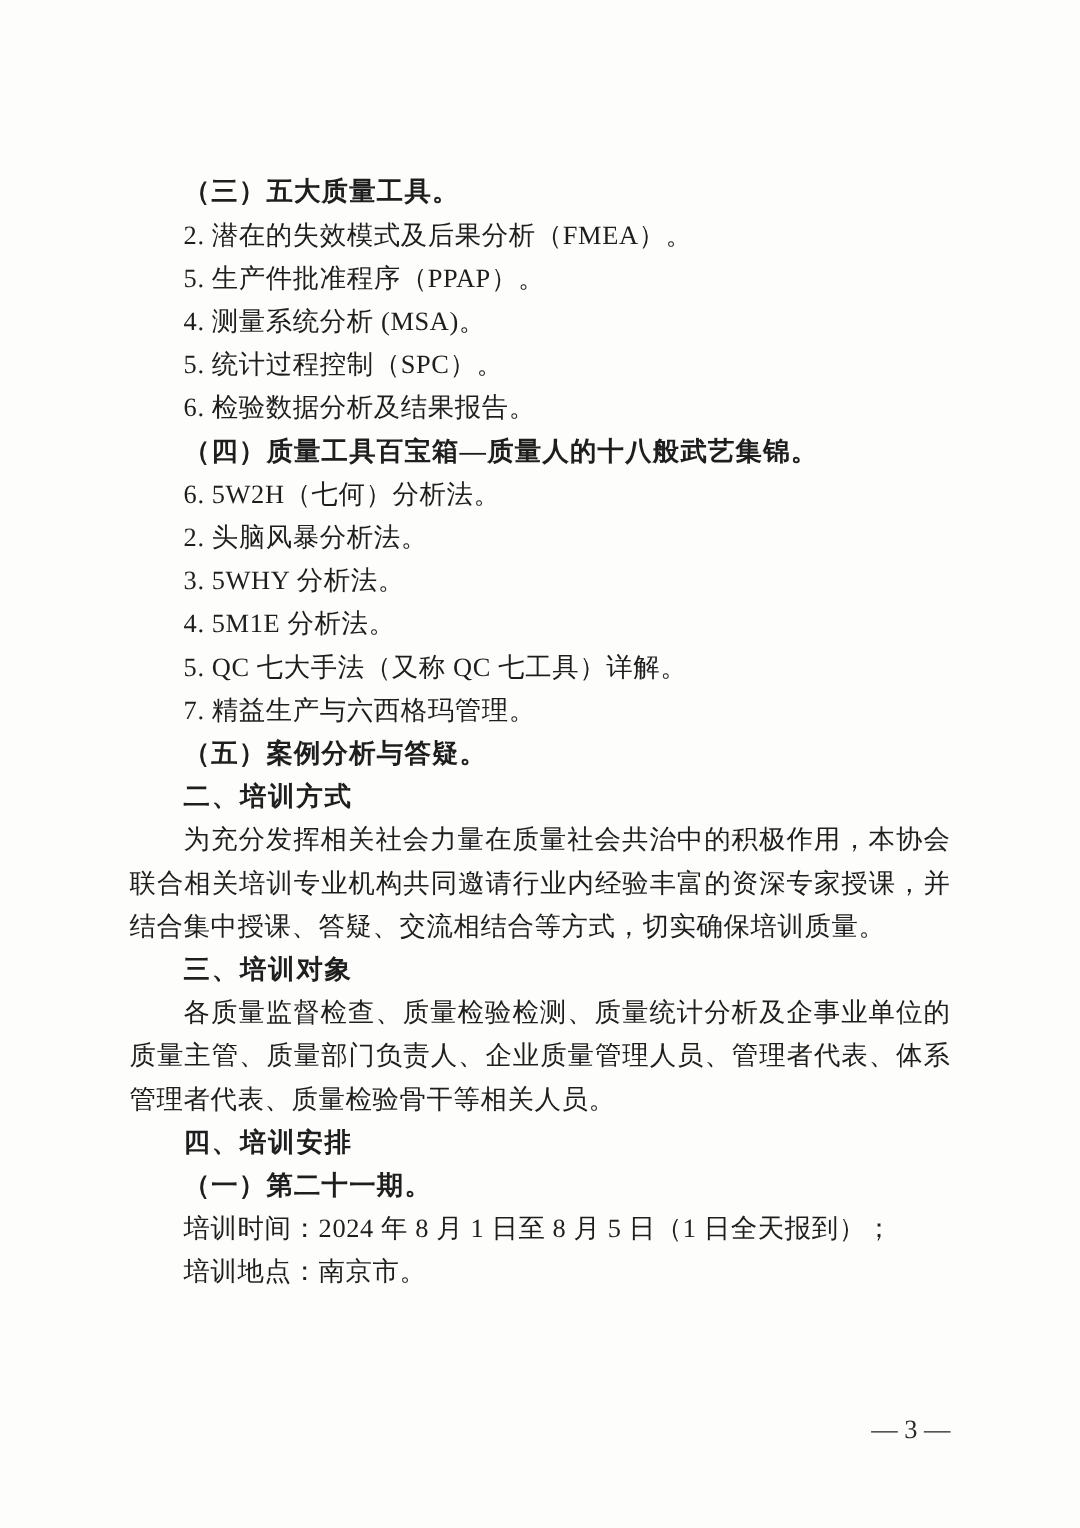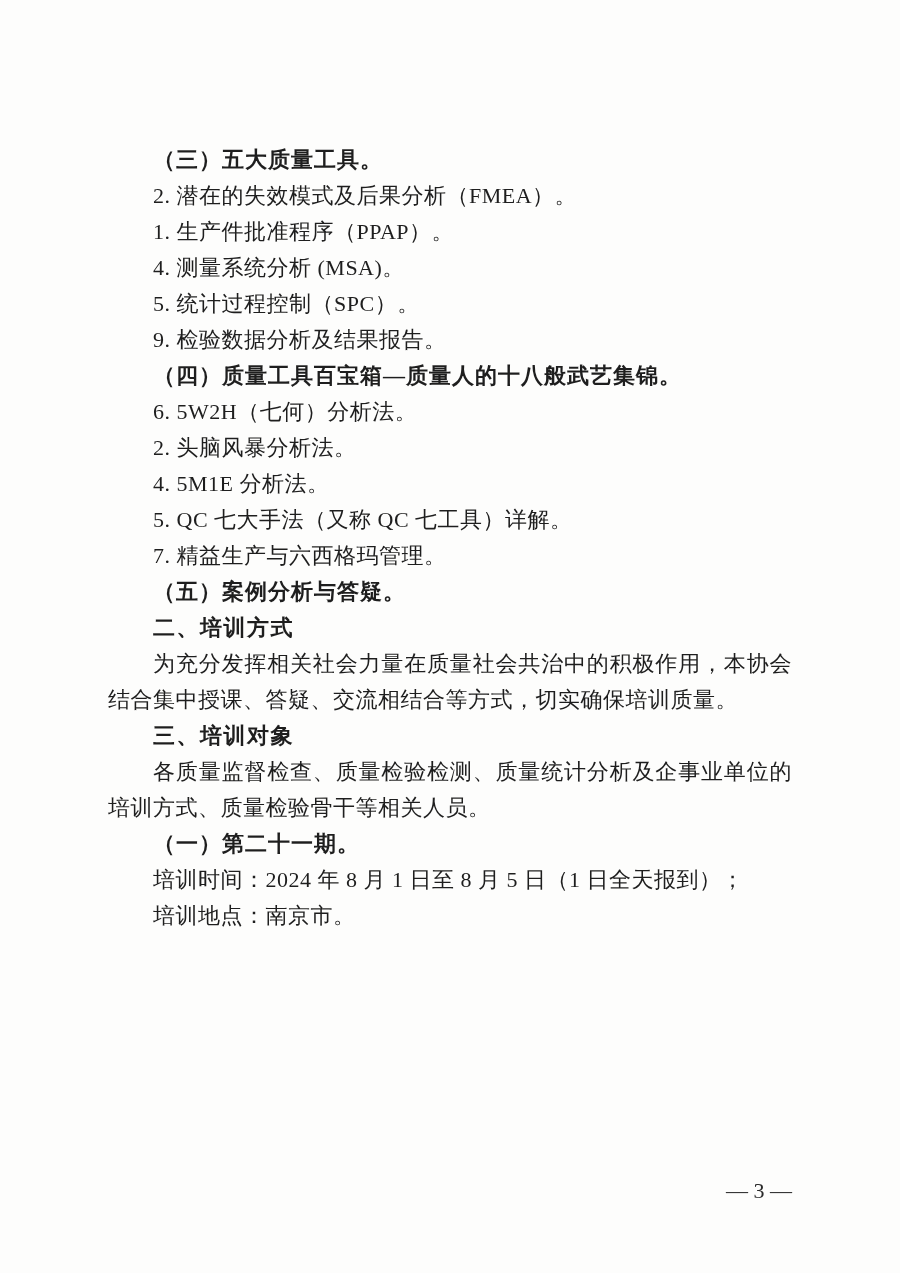--- a/index.html
+++ b/index.html
@@ -53,35 +53,39 @@
     font-family: "Liberation Serif", "DejaVu Serif", serif;
   }
 </style>
 </head>
 <body>
 
 <div class="page" style="background: rgb(253, 253, 252); color: rgb(30, 30, 30);">
   <div class="content" id="doc-lines">
       <div class="line kai indent">（三）五大质量工具。</div>
       <div class="line indent">2. 潜在的失效模式及后果分析（FMEA）。</div>
-      <div class="line indent">1. 生产件批准程序（PPAP）。</div>
+      <div class="line indent">5. 生产件批准程序（PPAP）。</div>
       <div class="line indent">4. 测量系统分析 (MSA)。</div>
       <div class="line indent">5. 统计过程控制（SPC）。</div>
-      <div class="line indent">9. 检验数据分析及结果报告。</div>
+      <div class="line indent">6. 检验数据分析及结果报告。</div>
       <div class="line kai indent">（四）质量工具百宝箱—质量人的十八般武艺集锦。</div>
       <div class="line indent">6. 5W2H（七何）分析法。</div>
       <div class="line indent">2. 头脑风暴分析法。</div>
+      <div class="line indent">3. 5WHY 分析法。</div>
       <div class="line indent">4. 5M1E 分析法。</div>
       <div class="line indent">5. QC 七大手法（又称 QC 七工具）详解。</div>
       <div class="line indent">7. 精益生产与六西格玛管理。</div>
       <div class="line kai indent">（五）案例分析与答疑。</div>
       <div class="line hei indent">二、培训方式</div>
       <div class="line justify indent">为充分发挥相关社会力量在质量社会共治中的积极作用，本协会</div>
+      <div class="line justify">联合相关培训专业机构共同邀请行业内经验丰富的资深专家授课，并</div>
       <div class="line">结合集中授课、答疑、交流相结合等方式，切实确保培训质量。</div>
       <div class="line hei indent">三、培训对象</div>
       <div class="line justify indent">各质量监督检查、质量检验检测、质量统计分析及企事业单位的</div>
-      <div class="line">培训方式、质量检验骨干等相关人员。</div>
+      <div class="line justify">质量主管、质量部门负责人、企业质量管理人员、管理者代表、体系</div>
+      <div class="line">管理者代表、质量检验骨干等相关人员。</div>
+      <div class="line hei indent">四、培训安排</div>
       <div class="line kai indent">（一）第二十一期。</div>
       <div class="line indent">培训时间：2024 年 8 月 1 日至 8 月 5 日（1 日全天报到）；</div>
       <div class="line indent">培训地点：南京市。</div>
     </div>
   <div class="footer">— 3 —</div>
 </div>
 
 </body></html>

